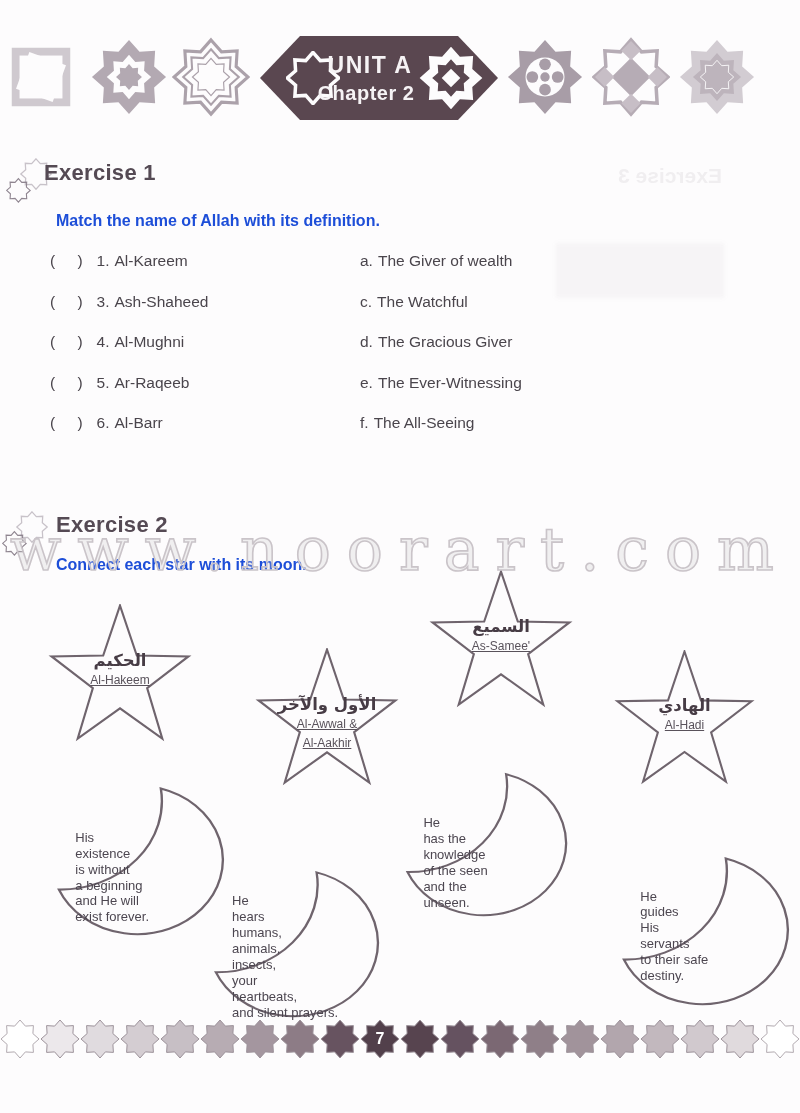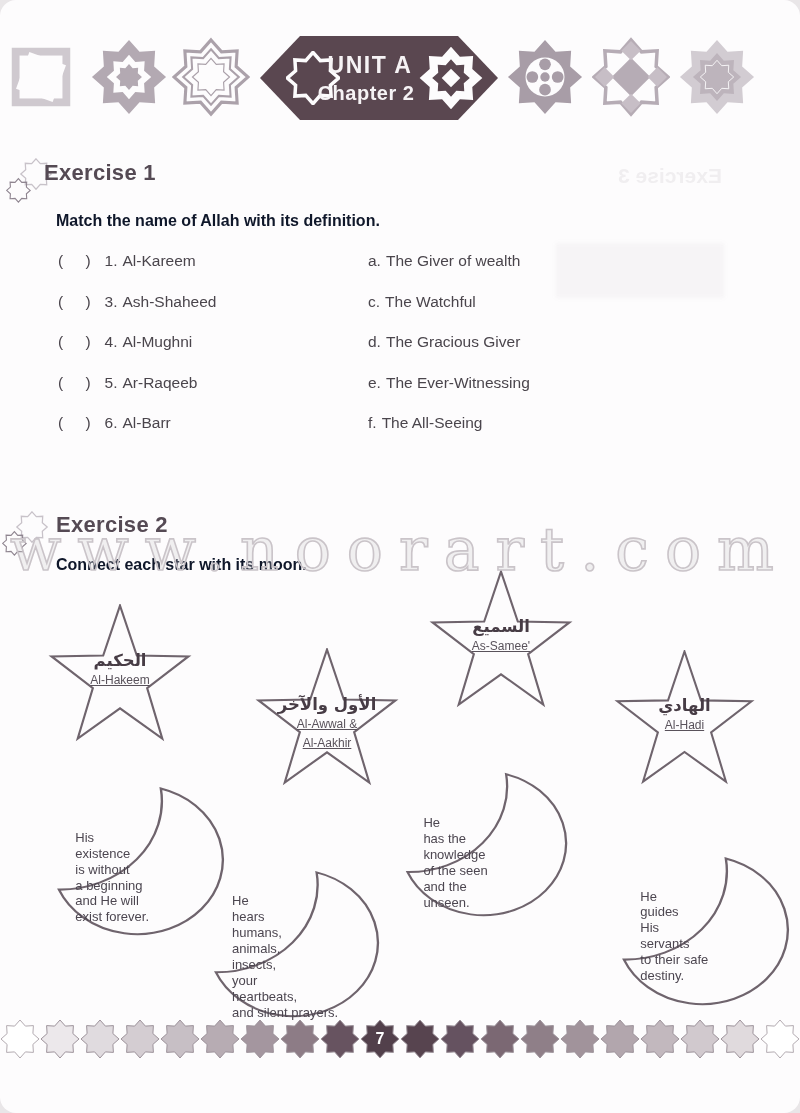--- a/index.html
+++ b/index.html
@@ -5,21 +5,20 @@
   html, body { margin: 0; padding: 0; background: #e9e6e8; }
   #page {
     position: relative;
     width: 800px;
     height: 1113px;
     margin: 0 auto;
     background: #fdfcfd;
     overflow: hidden;
     font-family: "Liberation Sans", sans-serif;
     color: #49444b;
-    border-radius: 16px;
   }
 
   
   .motif { position: absolute; top: 36px; width: 78px; height: 82px; }
   #motif-1 { left: 2px; }
   #motif-2 { left: 90px; }
   #motif-3 { left: 172px; }
   #motif-4 { left: 506px; }
   #motif-5 { left: 592px; }
   #motif-6 { left: 678px; }
@@ -37,27 +36,27 @@
   .banner-unit    { font-size: 23px; font-weight: bold; letter-spacing: 1.5px; margin-left: -18px; }
   .banner-chapter { font-size: 20px; font-weight: bold; letter-spacing: 0.5px; margin-left: -26px; margin-top: 3px; }
 
   
   .head-icon { position: absolute; width: 48px; height: 50px; }
   #ex1-icon { left: 6px;  top: 158px; }
   #ex2-icon { left: 2px;  top: 511px; }
   .ex-head { position: absolute; font-size: 22px; font-weight: bold; color: #554a54; letter-spacing: 0.3px; }
   #ex1-head { left: 44px; top: 160px; }
   #ex2-head { left: 56px; top: 512px; }
-  .instruction { position: absolute; left: 56px; font-weight: bold; font-size: 16px; color: #0f172a; }
+  .instruction { position: absolute; left: 56px; font-weight: bold; font-size: 16px; color: #1d4ed8; }
   #ex1-inst { top: 212px; }
   #ex2-inst { top: 556px; }
 
   
   #match-list { position: absolute; left: 50px; top: 241px; width: 700px; }
-  .match-row { display: grid; grid-template-columns: 310px auto; height: 40.5px; align-items: center; font-size: 15.5px; color: #4a454c; margin-left: 8px; }
+  .match-row { display: grid; grid-template-columns: 310px auto; height: 40.5px; align-items: center; font-size: 15.5px; color: #4a454c; }
   .answer-blank { white-space: pre; margin-right: 13px; letter-spacing: 1px; }
   .item-num { margin-right: 5px; }
   .def-letter { margin-right: 5px; }
 
   
   .star { position: absolute; }
   .star svg { display: block; width: 100%; height: 100%; }
   .star-shape { fill: none; stroke: #6f646d; stroke-width: 1.4; }
   #star-hakeem { left: 45px;  top: 604px; width: 150px; height: 138px; }
   #star-awwal  { left: 252px; top: 648px; width: 150px; height: 138px; }

